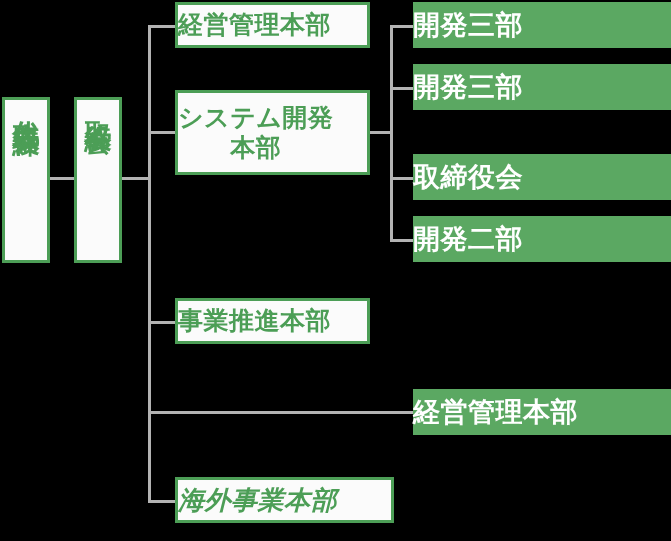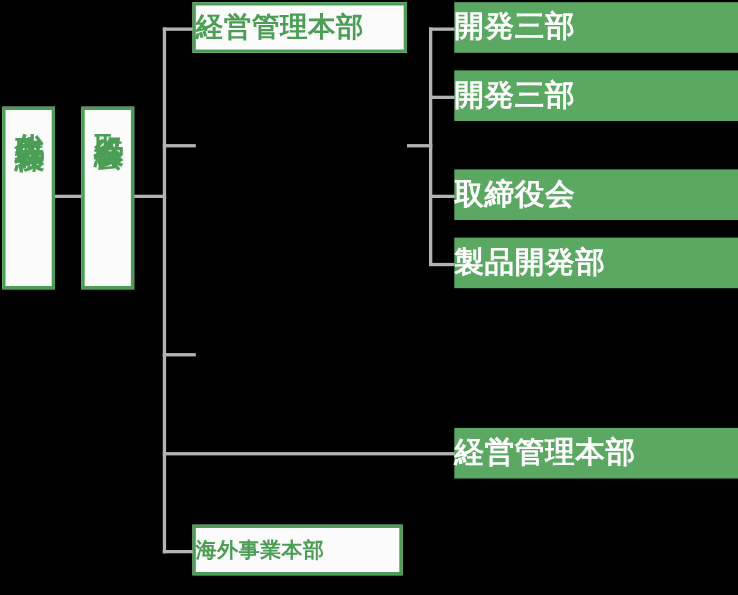--- a/index.html
+++ b/index.html
@@ -99,39 +99,46 @@
   </div>
 
   <div class="node node-white node-vertical" style="left:74px; top:97px; width:48px; height:166px; font-size:27px;">
     <span class="node-text">取締役会</span>
   </div>
 
   <div class="node node-white" style="left:175px; top:2px; width:195px; height:46px; font-size:25px;">
     <span class="node-text">経営管理本部</span>
   </div>
 
+  <div class="node node-white" style="left:175px; top:90px; width:195px; height:85px; font-size:25px;">
+    <span class="node-text">システム開発
+本部</span>
+  </div>
 
+  <div class="node node-white" style="left:175px; top:298px; width:195px; height:46px; font-size:25px;">
+    <span class="node-text">事業推進本部</span>
+  </div>
 
-  <div class="node node-white" style="left:175px; top:477px; width:191px; height:46px; font-size:19px;">
+  <div class="node node-white" style="left:175px; top:477px; width:219px; height:46px; font-size:26px;font-style:italic;">
     <span class="node-text">海外事業本部</span>
   </div>
 
   <div class="node node-green" style="left:413px; top:2px; width:266px; height:46px; font-size:27px;">
     <span class="node-text">開発三部</span>
   </div>
 
   <div class="node node-green" style="left:413px; top:64px; width:266px; height:46px; font-size:27px;">
     <span class="node-text">開発三部</span>
   </div>
 
   <div class="node node-green" style="left:413px; top:154px; width:266px; height:46px; font-size:27px;">
     <span class="node-text">取締役会</span>
   </div>
 
   <div class="node node-green" style="left:413px; top:216px; width:266px; height:46px; font-size:27px;">
-    <span class="node-text">製品開発部</span>
+    <span class="node-text">開発二部</span>
   </div>
 
   <div class="node node-green" style="left:413px; top:389px; width:266px; height:46px; font-size:27px;">
     <span class="node-text">経営管理本部</span>
   </div>
 
 </div>
 
 </body></html>

